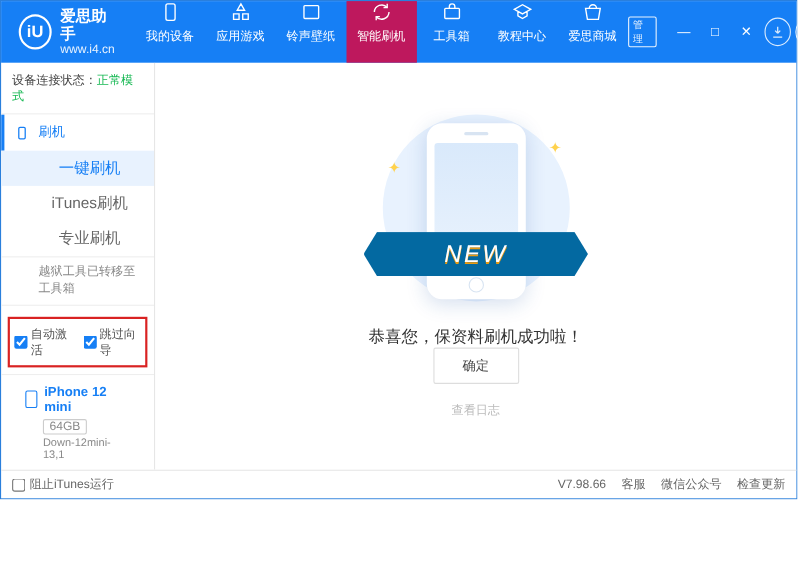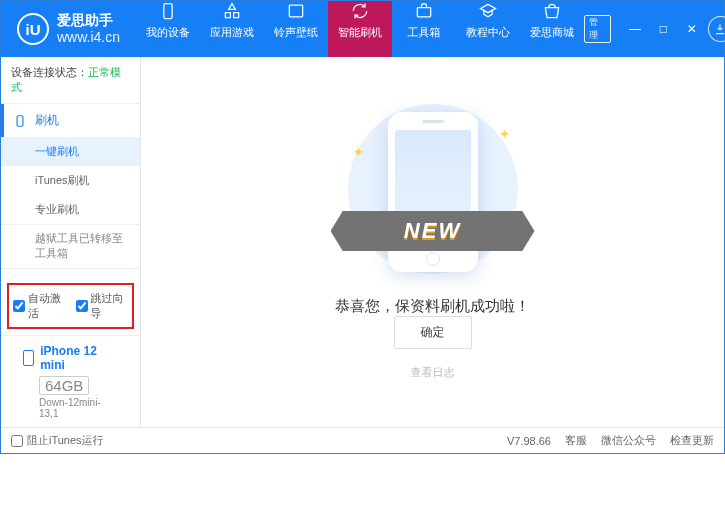--- a/index.html
+++ b/index.html
@@ -3,59 +3,59 @@
 <meta charset="utf-8">
 <style>
 * { margin: 0; padding: 0; box-sizing: border-box; font-family: "Microsoft YaHei", sans-serif; }
 body { background: #fff; }
 .window { width: 725px; height: 454px; border: 1px solid #2a7fdc; display: flex; flex-direction: column; }
 .titlebar { height: 56px; background: #167ff5; display: flex; align-items: center; color: #fff; }
 .logo-area { display: flex; align-items: center; padding: 0 16px; width: 140px; }
 .logo-circle { width: 32px; height: 32px; border: 2px solid #fff; border-radius: 50%; display: flex; align-items: center; justify-content: center; font-weight: bold; font-size: 15px; margin-right: 8px; }
 .logo-text { line-height: 1.2; }
 .logo-name { font-size: 14px; font-weight: bold; }
-.logo-url { font-size: 14px; opacity: .9; }
+.logo-url { font-size: 11px; opacity: .9; }
 .main-nav { display: flex; flex: 1; height: 100%; }
 .nav-item { width: 64px; display: flex; flex-direction: column; align-items: center; justify-content: flex-start; font-size: 11px; cursor: pointer; }
 .nav-item.active { background: #be185d; }
 .nav-icon { width: 20px; height: 20px; margin-bottom: 4px; display: flex; align-items: center; justify-content: center; }
 .nav-icon svg { width: 100%; height: 100%; fill: none; stroke: #fff; stroke-width: 1.5; }
 .win-controls { display: flex; align-items: center; padding-right: 8px; gap: 4px; }
 .win-btn { width: 26px; height: 26px; display: flex; align-items: center; justify-content: center; color: #fff; cursor: pointer; font-size: 12px; }
 .win-circle { width: 26px; height: 26px; border: 1.5px solid #fff; border-radius: 50%; display: flex; align-items: center; justify-content: center; opacity: .85; cursor: pointer; }
 .win-vip { font-size: 9px; padding: 0 4px; border: 1px solid #fff; border-radius: 2px; opacity: .9; margin-right: 8px; cursor: pointer; }
 .body { flex: 1; display: flex; overflow: hidden; }
 .sidebar { width: 140px; border-right: 1px solid #e6e6e6; display: flex; flex-direction: column; font-size: 12px; color: #555; }
 .conn-state { padding: 8px 10px; font-size: 11px; color: #444; border-bottom: 1px solid #eee; }
 .conn-state .status { color: #19b955; }
 .side-section { border-bottom: 1px solid #eee; }
 .side-head { display: flex; align-items: center; padding: 8px 12px; gap: 8px; color: #333; }
 .side-head.blue { color: #167ff5; border-left: 3px solid #167ff5; padding-left: 9px; }
 .side-head.gray { color: #aaa; }
 .side-head svg { width: 14px; height: 14px; }
-.side-sub { padding: 7px 12px 7px 34px; cursor: pointer; color: #666; font-size: 11px; }
+.side-sub { padding: 7px 12px 7px 34px; cursor: pointer; color: #666; font-size: 14px; text-align: center; }
 .side-sub.active { background: #e8f2fe; color: #167ff5; }
 .side-text { padding: 6px 12px 6px 34px; color: #888; font-size: 11px; line-height: 1.4; }
 .side-flex { flex: 1; overflow: hidden; }
 .checks { border: 2px solid #d92222; margin: 6px; padding: 6px 4px; display: flex; gap: 10px; font-size: 11px; }
 .chk { display: flex; align-items: center; gap: 3px; cursor: pointer; }
 .chk input { accent-color: #167ff5; width: 12px; height: 12px; }
 .device-card { padding: 8px 22px; border-top: 1px solid #eee; }
 .device-name { color: #167ff5; font-size: 12px; font-weight: 600; display: flex; align-items: center; gap: 6px; }
 .device-name::before { content: ""; width: 10px; height: 14px; border: 1.5px solid #167ff5; border-radius: 2px; display: inline-block; }
-.device-cap { display: inline-block; border: 1px solid #ccc; border-radius: 2px; padding: 0 5px; margin: 4px 0 2px 16px; font-size: 15px; color: #888; }
+.device-cap { display: inline-block; border: 1px solid #ccc; border-radius: 2px; padding: 0 5px; margin: 4px 0 2px 16px; font-size: 11px; color: #888; }
 .device-model { margin-left: 16px; font-size: 10px; color: #888; }
 .content { flex: 1; display: flex; flex-direction: column; align-items: center; justify-content: center; position: relative; }
 .illustration { width: 180px; height: 175px; position: relative; margin-bottom: 18px; }
 .circle-bg { position: absolute; width: 170px; height: 170px; background: #e8f2fe; border-radius: 50%; left: 5px; top: 0; }
 .phone { position: absolute; width: 90px; height: 160px; background: #fff; border-radius: 14px; left: 45px; top: 8px; box-shadow: 0 4px 18px rgba(20,80,160,.18); }
 .phone::before { content: ""; position: absolute; top: 8px; left: 50%; transform: translateX(-50%); width: 22px; height: 3px; background: #d8e4f2; border-radius: 2px; }
 .phone::after { content: ""; position: absolute; bottom: 6px; left: 50%; transform: translateX(-50%); width: 12px; height: 12px; border: 1.5px solid #d8e4f2; border-radius: 50%; }
 .phone-screen { position: absolute; inset: 18px 7px 24px 7px; background: linear-gradient(#d9e9fb,#eaf3fd); border-radius: 3px; }
-.ribbon { position: absolute; bottom: 28px; left: -12px; right: -12px; height: 40px; background: #737373; display: flex; align-items: center; justify-content: center; color: #fff; font-weight: 700; font-size: 22px; letter-spacing: 2px; font-style: italic; clip-path: polygon(6% 0,94% 0,100% 50%,94% 100%,6% 100%,0 50%); text-shadow: 0 2px 0 #e89a12; }
+.ribbon { position: absolute; bottom: 28px; left: -12px; right: -12px; height: 40px; background: #0369a1; display: flex; align-items: center; justify-content: center; color: #fff; font-weight: 400; font-size: 22px; letter-spacing: 2px; font-style: italic; clip-path: polygon(6% 0,94% 0,100% 50%,94% 100%,6% 100%,0 50%); text-shadow: 0 2px 0 #e89a12; }
 .sparkle { position: absolute; color: #ffd24d; font-size: 14px; }
 .s1 { left: 10px; top: 40px; } .s2 { right: 12px; top: 22px; }
 .success-text { font-size: 15px; color: #333; margin-bottom: 0; }
 .confirm-btn { padding: 7px 26px; border: 1px solid #ddd; background: #fff; font-size: 12px; color: #444; cursor: pointer; border-radius: 2px; }
 .view-log { margin-top: 16px; font-size: 11px; color: #bbb; cursor: pointer; text-align: center; }
 .statusbar { height: 26px; border-top: 1px solid #e6e6e6; display: flex; align-items: center; font-size: 11px; color: #666; padding: 0 10px; gap: 14px; }
 .statusbar .spacer { flex: 1; }
 .status-item { cursor: pointer; }
 .status-chk { display: flex; align-items: center; gap: 4px; }
 .status-chk input { width: 12px; height: 12px; }

